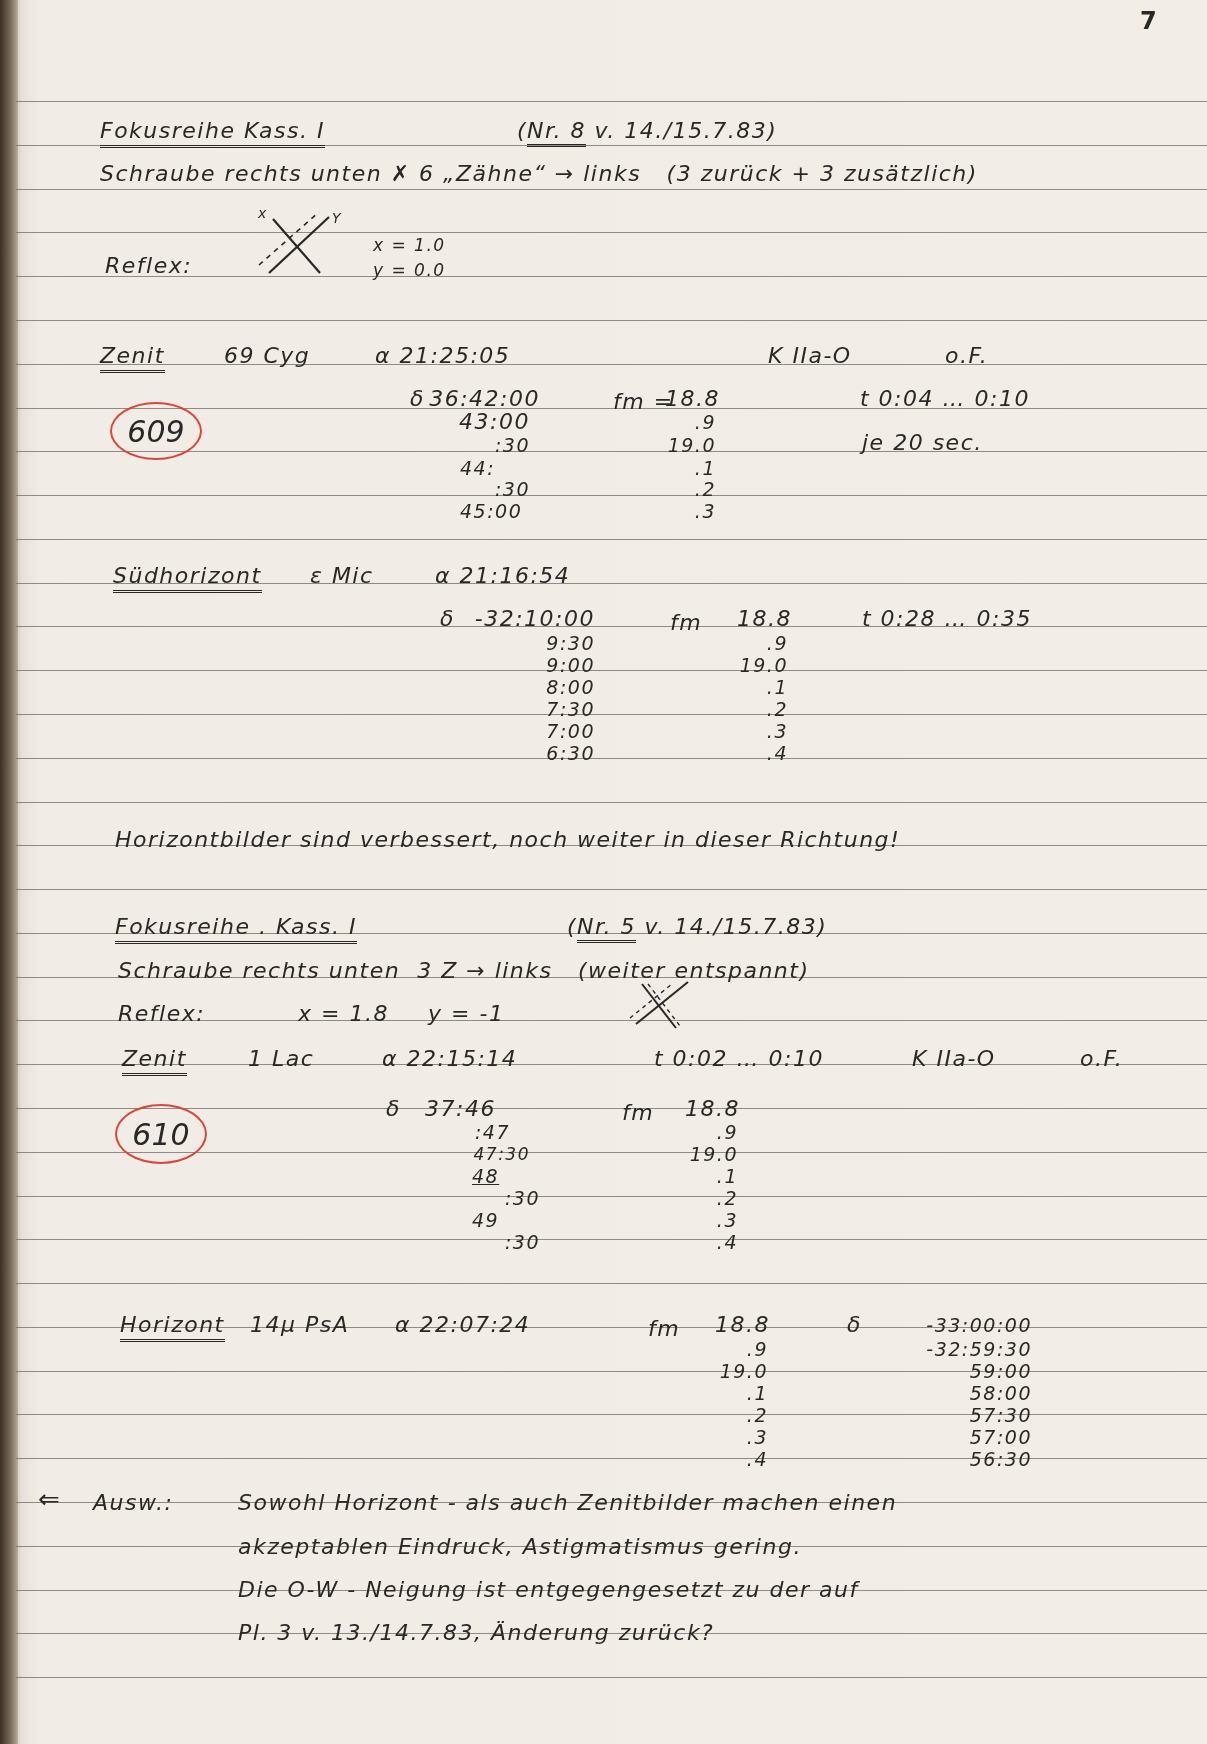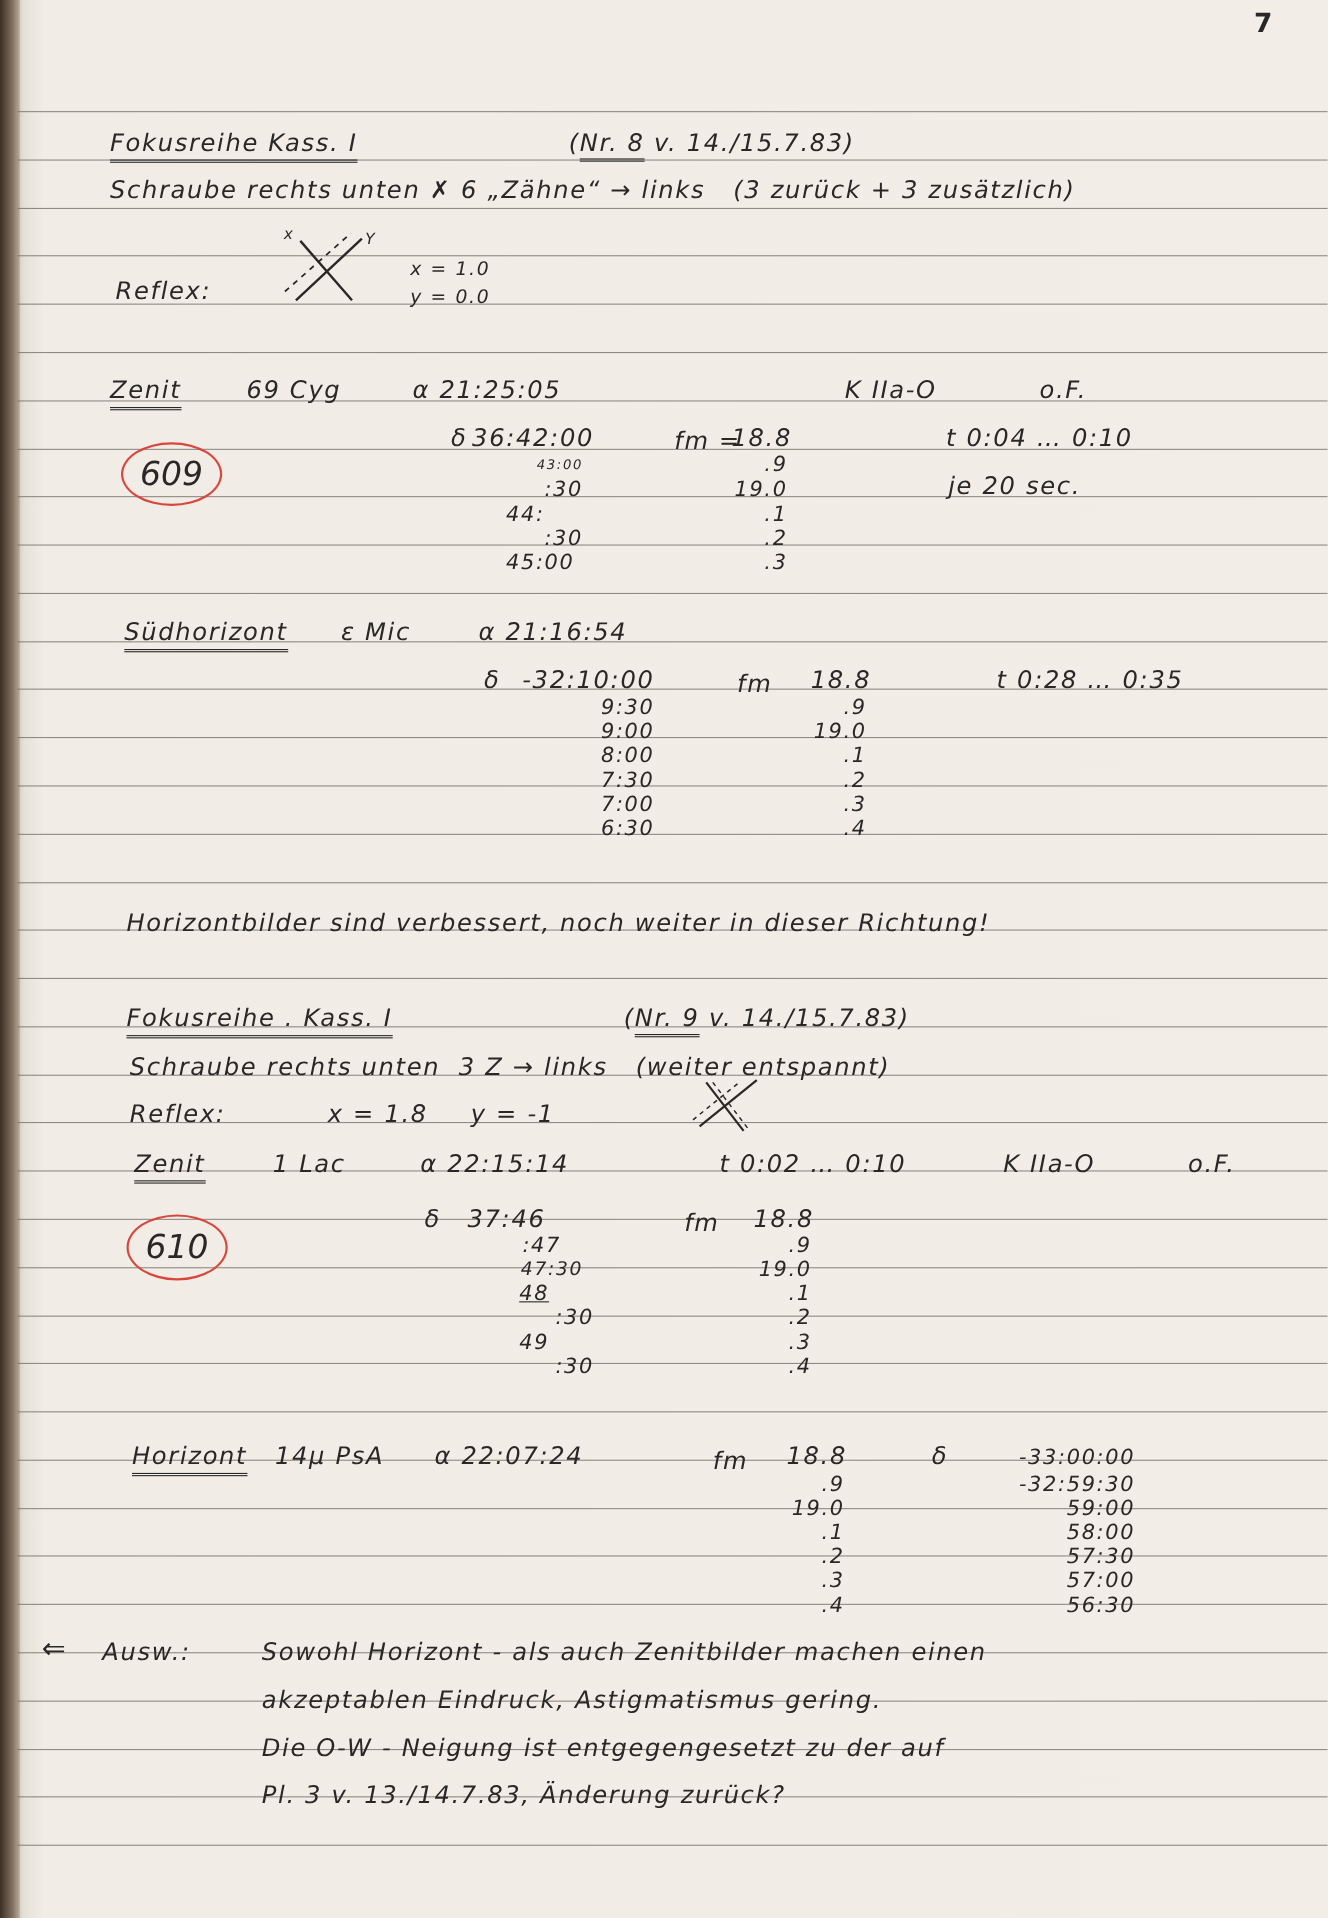--- a/index.html
+++ b/index.html
@@ -89,21 +89,21 @@
   <div class="t" style="left:375px; top:343px;">α 21:25:05</div>
   <div class="t" style="left:768px; top:343px;">K IIa-O</div>
   <div class="t" style="left:945px; top:343px;">o.F.</div>
 
   <div class="circle" style="left:110px; top:402px; width:88px; height:54px;">
       <span>609</span>
     </div>
 
   <div class="t" style="left:410px; top:386px;">δ</div>
   <div class="t col" style="left:420px; width:120px; top:386px;">36:42:00</div>
-  <div class="t col" style="left:420px; width:110px; top:409px; font-size:12px;">43:00</div>
+  <div class="t col" style="left:420px; width:110px; top:409px; font-size:22px;">43:00</div>
   <div class="t col" style="left:420px; width:110px; top:432px; font-size:19px;">:30</div>
   <div class="t" style="left:460px; top:455px; font-size:19px;">44:</div>
   <div class="t col" style="left:420px; width:110px; top:476px; font-size:19px;">:30</div>
   <div class="t" style="left:460px; top:498px; font-size:19px;">45:00</div>
 
   <div class="t" style="left:613px; top:389px;">fm =</div>
   <div class="t col" style="left:640px; width:80px; top:386px;">18.8</div>
   <div class="t col" style="left:640px; width:76px; top:409px; font-size:19px;">.9</div>
   <div class="t col" style="left:640px; width:76px; top:432px; font-size:19px;">19.0</div>
   <div class="t col" style="left:640px; width:76px; top:455px; font-size:19px;">.1</div>
@@ -128,26 +128,26 @@
 
   <div class="t" style="left:670px; top:610px;">fm</div>
   <div class="t col" style="left:700px; width:92px; top:606px;">18.8</div>
   <div class="t col" style="left:700px; width:88px; top:630px; font-size:19px;">.9</div>
   <div class="t col" style="left:700px; width:88px; top:652px; font-size:19px;">19.0</div>
   <div class="t col" style="left:700px; width:88px; top:674px; font-size:19px;">.1</div>
   <div class="t col" style="left:700px; width:88px; top:696px; font-size:19px;">.2</div>
   <div class="t col" style="left:700px; width:88px; top:718px; font-size:19px;">.3</div>
   <div class="t col" style="left:700px; width:88px; top:740px; font-size:19px;">.4</div>
 
-  <div class="t" style="left:906px; top:606px;">t 0:28 … 0:35</div>
+  <div class="t" style="left:862px; top:606px;">t 0:28 … 0:35</div>
 
   <div class="t" style="left:115px; top:827px;">Horizontbilder sind verbessert, noch weiter in dieser Richtung!</div>
 
   <div class="t dblu" style="left:115px; top:914px;">Fokusreihe . Kass. I</div>
-  <div class="t" style="left:567px; top:914px;"><span>(</span><span class="dblu">Nr. 9</span><span> v. 14./15.7.83)</span></div>
+  <div class="t" style="left:567px; top:914px;"><span>(</span><span class="dblu">Nr. 5</span><span> v. 14./15.7.83)</span></div>
   <div class="t" style="left:118px; top:958px;">Schraube rechts unten  3 Z → links   (weiter entspannt)</div>
   <div class="t" style="left:118px; top:1001px;">Reflex:</div>
   <div class="t" style="left:298px; top:1001px;text-align:right;">x = 1.8</div>
   <div class="t" style="left:428px; top:1001px;">y = -1</div>
   <svg class="diag" style="left:628px; top:978px;" width="70" height="55">
     <line x1="14" y1="6" x2="48" y2="50" stroke="#2a2826" stroke-width="2"></line>
     <line x1="8" y1="46" x2="60" y2="4" stroke="#2a2826" stroke-width="2"></line>
     <line x1="20" y1="6" x2="52" y2="48" stroke="#2a2826" stroke-width="1.4" stroke-dasharray="4,4"></line>
     <line x1="2" y1="40" x2="44" y2="6" stroke="#2a2826" stroke-width="1.4" stroke-dasharray="4,4"></line>
   </svg>

